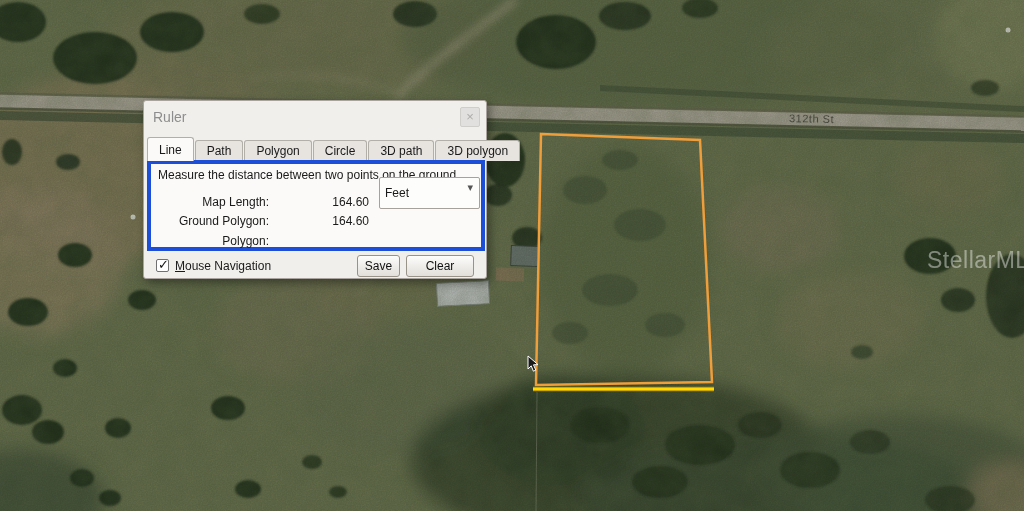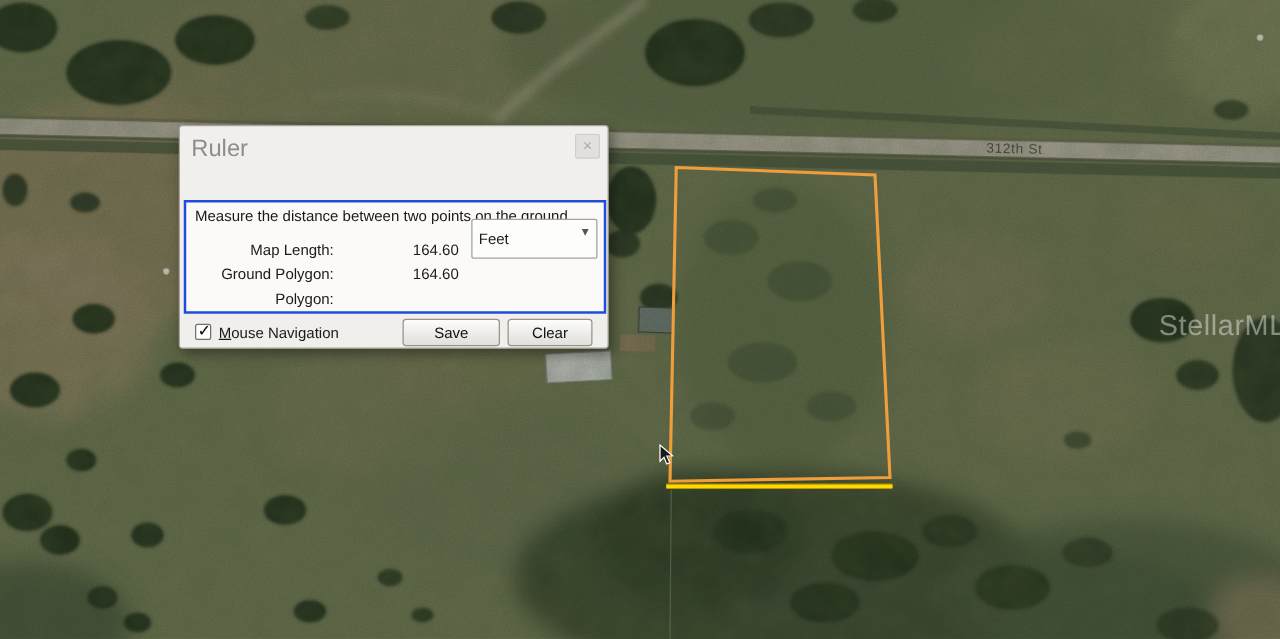--- a/index.html
+++ b/index.html
@@ -13,39 +13,39 @@
 
   
   .dialog{
     position:absolute;left:143px;top:100px;width:344px;height:179px;
     background:#f1efec;border:1px solid #a8a49d;border-radius:3px;
     box-shadow:3px 4px 10px rgba(0,0,0,.38);
     font-size:12px;color:#1a1a1a;
   }
   .dlg-titlebar{position:relative;height:36px;}
   .dlg-title{
-    position:absolute;left:9px;top:8px;font-size:19px;color:#8d8d8d;
+    position:absolute;left:9px;top:8px;font-size:14px;color:#8d8d8d;
   }
   .dlg-close{
     position:absolute;right:6px;top:6px;width:20px;height:20px;
     background:#e2e0de;border:1px solid #d0cecb;border-radius:2px;
     color:#aeacaa;font-size:13px;line-height:18px;text-align:center;cursor:default;
   }
   .tabbar{position:absolute;left:3px;top:36px;height:24px;display:flex;align-items:flex-end;}
   .tab{
     background:#e7e4e0;border:1px solid #b2afa9;border-bottom:none;
     border-radius:3px 3px 0 0;padding:3px 11px 4px 11px;margin-right:1px;
     height:21px;line-height:14px;color:#1a1a1a;white-space:nowrap;
   }
   .tab.active{
     background:#fbfaf8;height:24px;padding-top:5px;position:relative;z-index:2;
   }
   .panel{
     position:absolute;left:3px;top:59px;width:338px;height:91px;
-    background:#fbfaf8;border:2px solid #1d4ed8;padding:4px 7px 0 7px;
+    background:#fbfaf8;border:4px solid #1d4ed8;padding:4px 7px 0 7px;
   }
   .desc{margin-bottom:7px;}
   .frow{display:flex;align-items:flex-end;margin-bottom:3px;height:17px;}
   .frow.first{height:20px;margin-bottom:2px;}
   .flabel{width:111px;text-align:right;flex:none;}
   .fvalue{width:100px;text-align:right;flex:none;}
   .fvalue.wide{width:220px;text-align:center;}
   .unit-select{
     margin-left:10px;width:101px;height:32px;background:#fdfdfb;
     border:1px solid #a6a29b;border-radius:2px;display:flex;align-items:center;
@@ -55,21 +55,21 @@
   .dlg-footer{position:absolute;left:0;top:150px;width:100%;height:29px;
     display:flex;align-items:center;padding:0 12px;}
   .checkbox{
     width:13px;height:13px;background:#fff;border:1px solid #707070;border-radius:2px;
     margin-right:6px;flex:none;position:relative;
   }
   .checkbox span{position:absolute;left:1px;top:-3px;font-size:13px;color:#111;}
   .accel::first-letter{text-decoration:underline;}
   .btn-group{margin-left:auto;display:flex;gap:6px;}
   .btn{
-    width:78px;height:22px;border:1px solid #989288;border-radius:3px;
+    width:43px;height:22px;border:1px solid #989288;border-radius:3px;
     background:linear-gradient(#fdfdfc,#eceae6 60%,#e3e0dc);
     font-size:12px;color:#111;display:flex;align-items:center;justify-content:center;
     font-family:inherit;
   }
   .btn.clear{width:68px;text-align:right;}
 </style>
 </head>
 <body>
 
 <div id="stage">
@@ -214,20 +214,28 @@
 
     <text x="927" y="268" font-size="23" fill="#ffffff" opacity=".42" letter-spacing="0.5" font-family="Liberation Sans, sans-serif">StellarMLS</text>
   </svg>
 
   <div class="dialog">
     <div class="dlg-titlebar">
       <span class="dlg-title">Ruler</span>
       <div class="dlg-close">×</div>
     </div>
 
+    <div class="tabbar">
+      <div class="tab active">Line</div>
+      <div class="tab">Path</div>
+      <div class="tab">Polygon</div>
+      <div class="tab">Circle</div>
+      <div class="tab">3D path</div>
+      <div class="tab">3D polygon</div>
+    </div>
 
     <div class="panel">
       <div class="desc">Measure the distance between two points on the ground</div>
 
       <div class="frow first">
         <span class="flabel">Map Length:</span>
         <span class="fvalue">164.60</span>
         <div class="unit-select">
           <span>Feet</span>
           <span class="arrow">▾</span>

